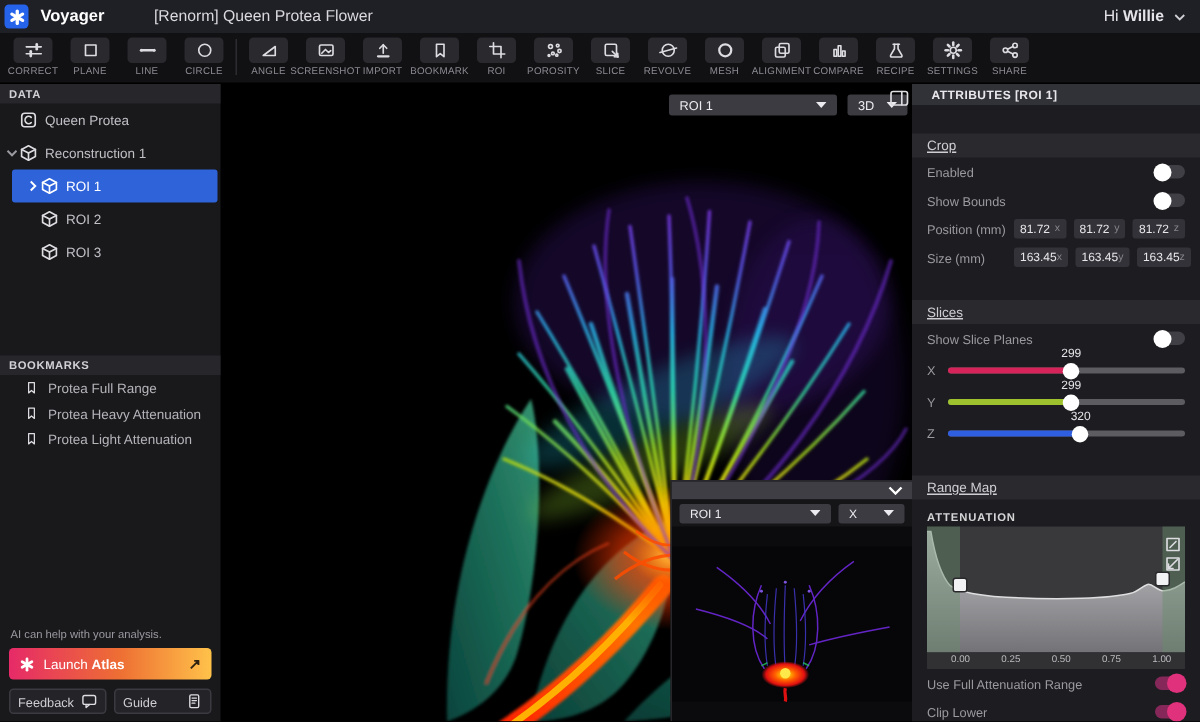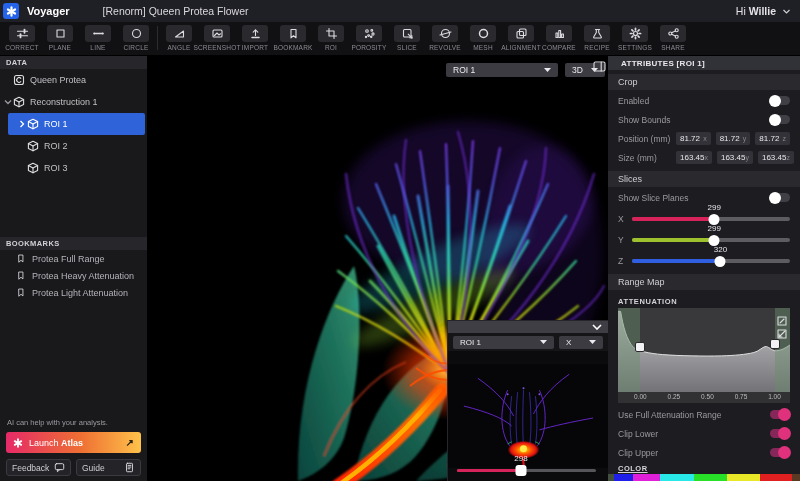--- a/index.html
+++ b/index.html
@@ -79,21 +79,21 @@
   .inset-slider .track { position:absolute; left:0; right:0; bottom:4px; height:3.5px; border-radius:2px; background:#55555a; }
   .inset-slider .fill { position:absolute; left:0; bottom:4px; height:3.5px; width:46%; border-radius:2px; background:#d6245a; }
   .inset-slider .knob { position:absolute; left:46%; bottom:0; transform:translateX(-50%); width:11px; height:11px;
     background:#fff; border-radius:3px; cursor:pointer; }
 
   
   .attrs { width:192px; flex:0 0 192px; background:#1d1d21; position:relative; display:flex; flex-direction:column; }
   .attr-head { height:14px; background:#313138; display:flex; align-items:center; padding-left:13px;
     font-size:8px; font-weight:bold; letter-spacing:.3px; color:#e8e8ec; flex:0 0 14px; }
   .sec2 { height:16px; background:#29292e; display:flex; align-items:center; padding-left:10px;
-    font-size:9px; color:#cfcfd3; margin-top:4px; flex:0 0 16px; cursor:pointer; }
+    font-size:9px; color:#cfcfd3; margin-top:19px; flex:0 0 16px; cursor:pointer;text-decoration:underline; }
   .sec2:first-of-type { margin-top:0; }
   .arow { height:19px; display:flex; align-items:center; padding:0 10px; flex:0 0 19px; }
   .arow .lab { font-size:8.5px; color:#9a9a9f; flex:1; }
   .toggle { width:20px; height:9px; border-radius:5px; background:#3f3f45; position:relative; cursor:pointer; }
   .toggle .knob { position:absolute; left:-1px; top:-1.5px; width:12px; height:12px; border-radius:50%; background:#fff; }
   .toggle.on { background:#86275a; }
   .toggle.on .knob { left:auto; right:-1px; top:-2px; width:13px; height:13px; background:#e0317c; }
   .numrow { height:19px; display:flex; align-items:center; padding:0 10px; gap:5px; flex:0 0 19px; }
   .numrow .lab { font-size:8.5px; color:#9a9a9f; width:53px; flex:0 0 53px; }
   .numbox { flex:1; height:13px; background:#323238; border-radius:2px; display:flex; align-items:center; padding:0 4px; cursor:text; }
@@ -646,26 +646,20 @@
                 <circle cx="92" cy="30" r="1"></circle>
             </g>
             <ellipse cx="76" cy="86" rx="16" ry="9" fill="url(#ig)"></ellipse>
             <circle cx="76" cy="85" r="3.5" fill="#ffe94a"></circle>
             <g stroke="#22c55e" stroke-width="1" opacity=".8">
                 <path d="M60,80 L64,78"></path>
                 <path d="M92,80 L88,78"></path>
               </g>
             <path d="M76,95 C75,99 77,101 76,104" stroke="#e01010" stroke-width="2.2" fill="none"></path>
           </svg>
-          <div class="inset-slider">
-            <span class="val">298</span>
-            <div class="track"></div>
-            <div class="fill"></div>
-            <div class="knob"></div>
-          </div>
         </div>
       </div>
     </main>
 
     <aside class="attrs">
       <div class="attr-head">ATTRIBUTES [ROI 1]</div>
 
       <div class="sec2">Crop</div>
       <div style="height:3px"></div>
       <div class="arow">

